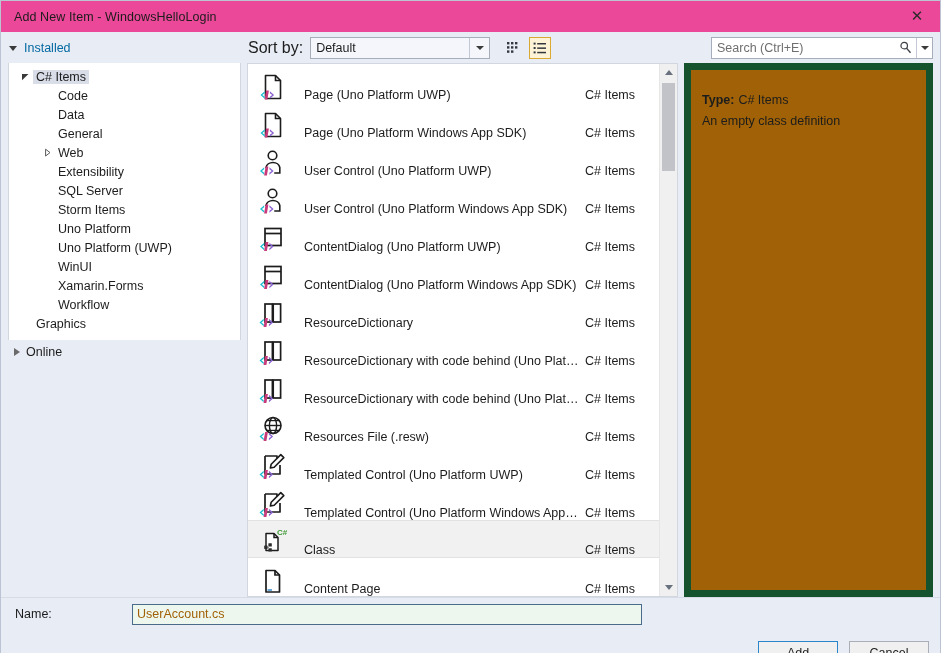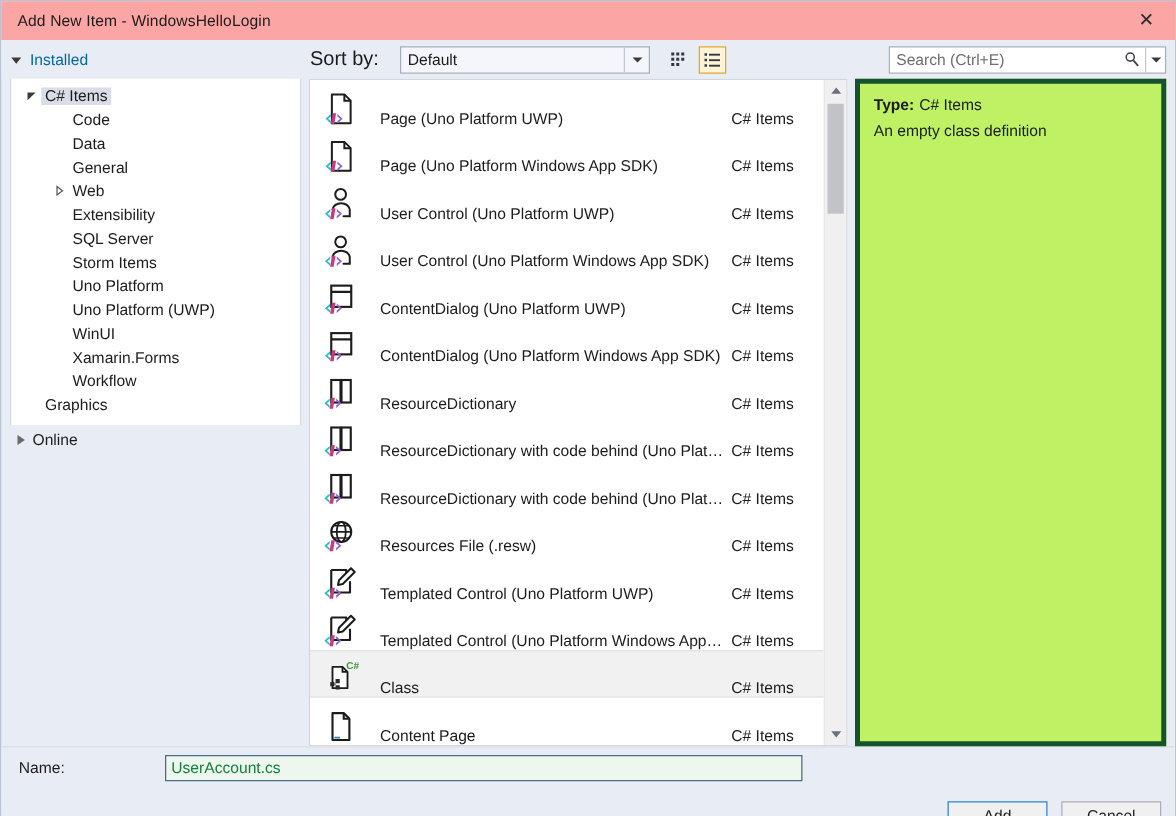--- a/index.html
+++ b/index.html
@@ -26,21 +26,21 @@
     border: 1px solid #bcc4d4;
     box-sizing: border-box;
     display: flex;
     flex-direction: column;
   }
 
   
   .titlebar {
     height: 31px;
     min-height: 31px;
-    background: #fca5a5;
+    background: #ec4899;
     display: flex;
     align-items: center;
     position: relative;
   }
   .title-text {
     margin-left: 13px;
     font-size: 12.5px;
     color: #1c1c1c;
     letter-spacing: .1px;
   }
@@ -95,33 +95,32 @@
   }
 
   .sortby-wrap {
     display: flex;
     align-items: center;
     gap: 7px;
     margin-left: 7px;
   }
   .sortby-label { font-size: 16px; color: #1c1c1c; }
   .sortby-select {
-    width: 200px;
+    width: 180px;
     height: 22px;
     box-sizing: border-box;
     border: 1px solid #a6aebb;
     background: #f4f6fb;
     display: flex;
     align-items: center;
     position: relative;
     padding-left: 5px;
     font-size: 12.5px;
     color: #1c1c1c;
     cursor: default;
-    margin-left: 10px;
   }
   .sortby-arrowbox {
     position: absolute;
     right: 0; top: 0; bottom: 0;
     width: 19px;
     border-left: 1px solid #c3c9d4;
     display: flex;
     align-items: center;
     justify-content: center;
   }
@@ -360,24 +359,24 @@
     width: 0; height: 0;
     border-left: 4.5px solid transparent;
     border-right: 4.5px solid transparent;
     border-top: 5px solid #69707e;
   }
 
   
   .detail-pane {
     width: 249px;
     min-width: 249px;
-    background: #bef264;
-    border: 4px solid #14532d;
-    box-sizing: border-box;
-    padding: 10px 11px;
+    background: #a16207;
+    border: 7px solid #14532d;
+    box-sizing: border-box;
+    padding: 23px 11px;
   }
   .detail-type-row {
     font-size: 12.5px;
     margin-bottom: 7px;
     white-space: nowrap;
   }
   .detail-type-label { font-weight: bold; color: #1c1c1c; }
   .detail-type-value { color: #1c1c1c; margin-left: 4px; }
   .detail-desc { font-size: 12.5px; color: #1c1c1c; }
 
@@ -398,21 +397,21 @@
     color: #1c1c1c;
   }
   .name-input {
     width: 510px;
     height: 21px;
     box-sizing: border-box;
     border: 1px solid #4a6b8a;
     background: #eef7ee;
     font-family: "Liberation Sans", sans-serif;
     font-size: 12.5px;
-    color: #15803d;
+    color: #a16207;
     padding: 0 4px;
     outline: none;
   }
 
   .btn-row {
     height: 46px;
     min-height: 46px;
     display: flex;
     align-items: center;
     justify-content: flex-end;

